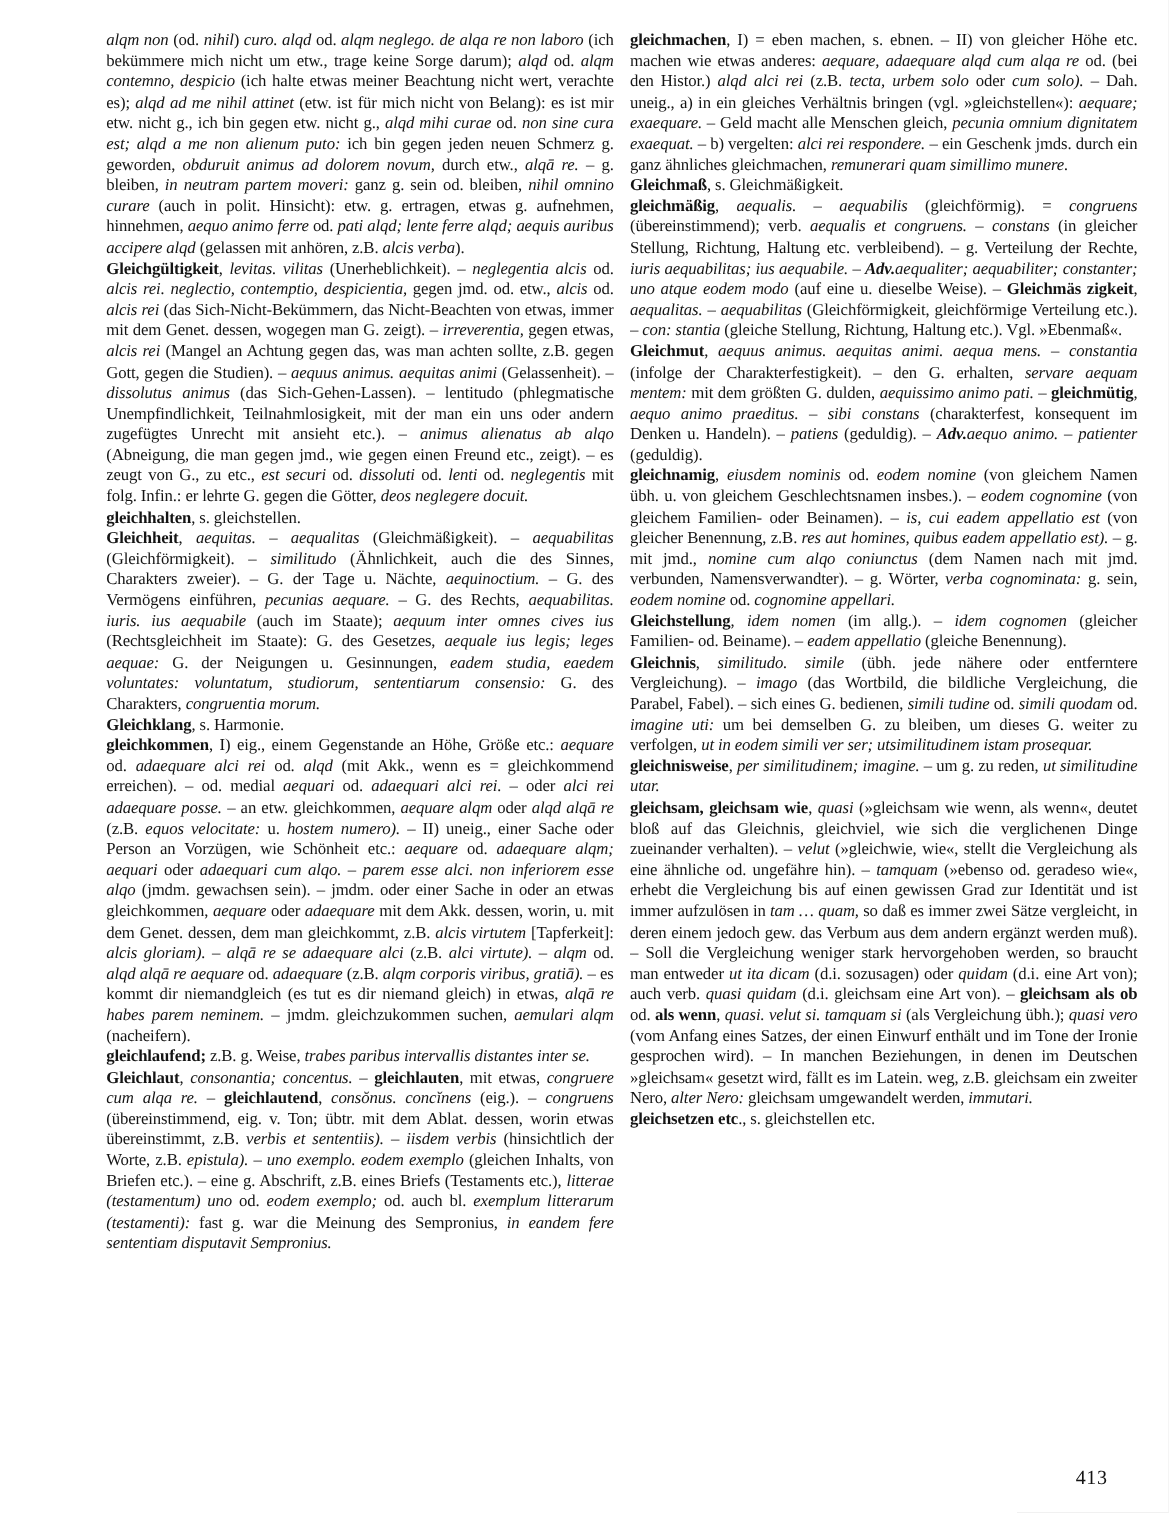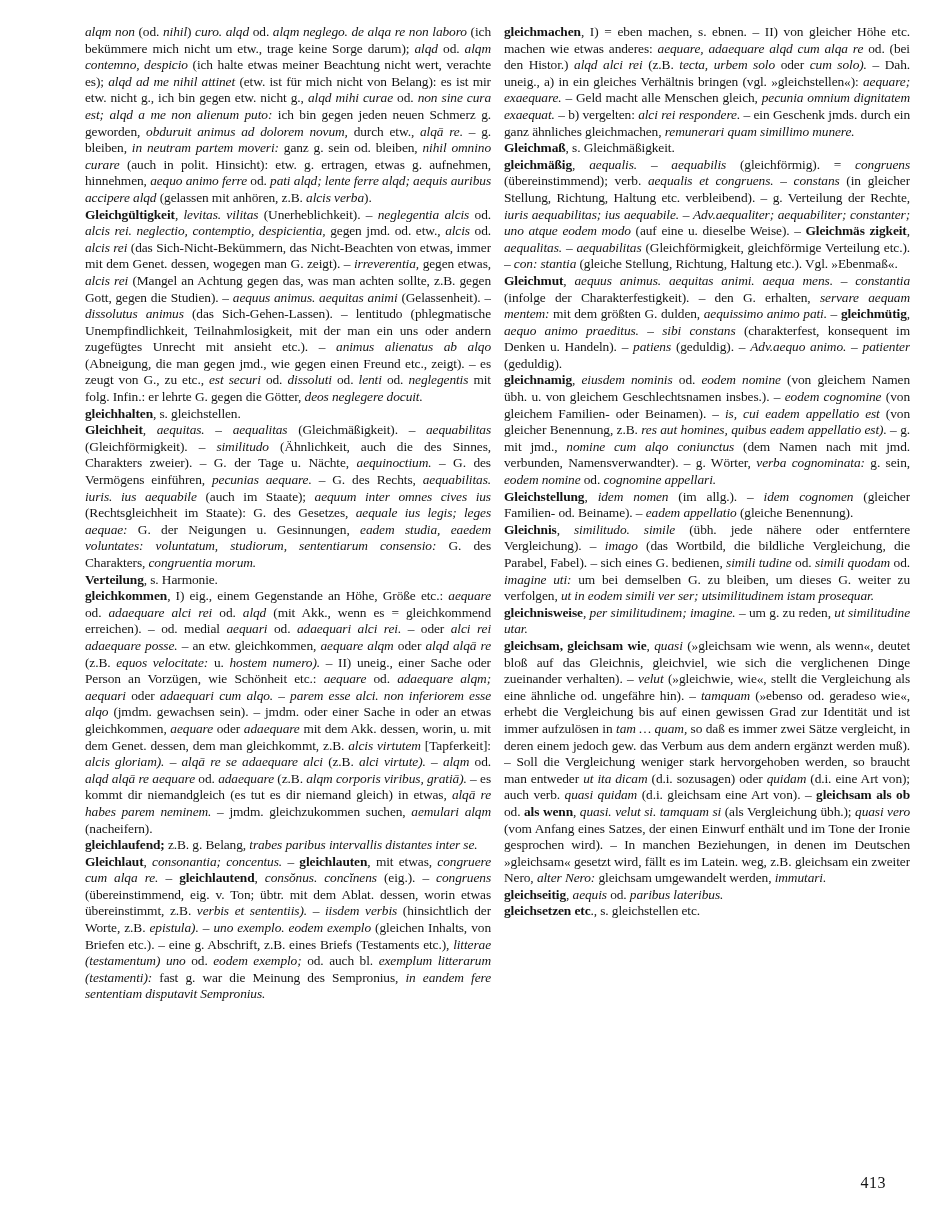--- a/index.html
+++ b/index.html
@@ -24,51 +24,50 @@
     max-height:1162px;
     overflow:hidden;
     font-size:13.4px;
     line-height:16.6px;
     text-align:justify;
     letter-spacing:-0.1px;
   }
   .column p{margin:0;padding:0;}
   .i{font-style:italic;}
   .b{font-weight:bold;}
-  .bi{font-weight:normal;font-style:italic;}
+  .bi{font-weight:bold;font-style:italic;}
   .page-number{
     position:absolute;
     right:49px;bottom:18px;
     font-size:16px;
     letter-spacing:0.5px;
   }
 </style>
 </head>
 <body>
 
 <div class="page">
   <div class="columns">
     <div class="column">
         <p><span class="i">alqm non</span><span> (od. </span><span class="i">nihil</span><span>) </span><span class="i">curo. alqd</span><span> od. </span><span class="i">alqm neglego. de alqa re non laboro</span><span> (ich bekümmere mich nicht um etw., trage keine Sorge darum); </span><span class="i">alqd</span><span> od. </span><span class="i">alqm contemno, despicio</span><span> (ich halte etwas meiner Beachtung nicht wert, verachte es); </span><span class="i">alqd ad me nihil attinet</span><span> (etw. ist für mich nicht von Belang): es ist mir etw. nicht g., ich bin gegen etw. nicht g., </span><span class="i">alqd mihi curae</span><span> od. </span><span class="i">non sine cura est; alqd a me non alienum puto:</span><span> ich bin gegen jeden neuen Schmerz g. geworden, </span><span class="i">obduruit animus ad dolorem novum,</span><span> durch etw., </span><span class="i">alqā re.</span><span> – g. bleiben, </span><span class="i">in neutram partem moveri:</span><span> ganz g. sein od. bleiben, </span><span class="i">nihil omnino curare</span><span> (auch in polit. Hinsicht): etw. g. ertragen, etwas g. aufnehmen, hinnehmen, </span><span class="i">aequo animo ferre</span><span> od. </span><span class="i">pati alqd; lente ferre alqd; aequis auribus accipere alqd</span><span> (gelassen mit anhören, z.B. </span><span class="i">alcis verba</span><span>).</span></p>
         <p><span class="b">Gleichgültigkeit</span><span>, </span><span class="i">levitas. vilitas</span><span> (Unerheblichkeit). – </span><span class="i">neglegentia alcis</span><span> od. </span><span class="i">alcis rei. neglectio, contemptio, despicientia,</span><span> gegen jmd. od. etw., </span><span class="i">alcis</span><span> od. </span><span class="i">alcis rei</span><span> (das Sich-Nicht-Bekümmern, das Nicht-Beachten von etwas, immer mit dem Genet. dessen, wogegen man G. zeigt). – </span><span class="i">irreverentia,</span><span> gegen etwas, </span><span class="i">alcis rei</span><span> (Mangel an Achtung gegen das, was man achten sollte, z.B. gegen Gott, gegen die Studien). – </span><span class="i">aequus animus. aequitas animi</span><span> (Gelassenheit). – </span><span class="i">dissolutus animus</span><span> (das Sich-Gehen-Lassen). – lentitudo (phlegmatische Unempfindlichkeit, Teilnahmlosigkeit, mit der man ein uns oder andern zugefügtes Unrecht mit ansieht etc.). – </span><span class="i">animus alienatus ab alqo</span><span> (Abneigung, die man gegen jmd., wie gegen einen Freund etc., zeigt). – es zeugt von G., zu etc., </span><span class="i">est securi</span><span> od. </span><span class="i">dissoluti</span><span> od. </span><span class="i">lenti</span><span> od. </span><span class="i">neglegentis</span><span> mit folg. Infin.: er lehrte G. gegen die Götter, </span><span class="i">deos neglegere docuit.</span></p>
         <p><span class="b">gleichhalten</span><span>, s. gleichstellen.</span></p>
         <p><span class="b">Gleichheit</span><span>, </span><span class="i">aequitas. – aequalitas</span><span> (Gleichmäßigkeit). – </span><span class="i">aequabilitas</span><span> (Gleichförmigkeit). – </span><span class="i">similitudo</span><span> (Ähnlichkeit, auch die des Sinnes, Charakters zweier). – G. der Tage u. Nächte, </span><span class="i">aequinoctium.</span><span> – G. des Vermögens einführen, </span><span class="i">pecunias aequare.</span><span> – G. des Rechts, </span><span class="i">aequabilitas. iuris. ius aequabile</span><span> (auch im Staate); </span><span class="i">aequum inter omnes cives ius</span><span> (Rechtsgleichheit im Staate): G. des Gesetzes, </span><span class="i">aequale ius legis; leges aequae:</span><span> G. der Neigungen u. Gesinnungen, </span><span class="i">eadem studia, eaedem voluntates: voluntatum, studiorum, sententiarum consensio:</span><span> G. des Charakters, </span><span class="i">congruentia morum.</span></p>
-        <p><span class="b">Verteilung</span><span>, s. Harmonie.</span></p>
+        <p><span class="b">Gleichklang</span><span>, s. Harmonie.</span></p>
         <p><span class="b">gleichkommen</span><span>, I) eig., einem Gegenstande an Höhe, Größe etc.: </span><span class="i">aequare</span><span> od. </span><span class="i">adaequare alci rei</span><span> od. </span><span class="i">alqd</span><span> (mit Akk., wenn es = gleichkommend erreichen). – od. medial </span><span class="i">aequari</span><span> od. </span><span class="i">adaequari alci rei.</span><span> – oder </span><span class="i">alci rei adaequare posse.</span><span> – an etw. gleichkommen, </span><span class="i">aequare alqm</span><span> oder </span><span class="i">alqd alqā re</span><span> (z.B. </span><span class="i">equos velocitate:</span><span> u. </span><span class="i">hostem numero).</span><span> – II) uneig., einer Sache oder Person an Vorzügen, wie Schönheit etc.: </span><span class="i">aequare</span><span> od. </span><span class="i">adaequare alqm; aequari</span><span> oder </span><span class="i">adaequari cum alqo. – parem esse alci. non inferiorem esse alqo</span><span> (jmdm. gewachsen sein). – jmdm. oder einer Sache in oder an etwas gleichkommen, </span><span class="i">aequare</span><span> oder </span><span class="i">adaequare</span><span> mit dem Akk. dessen, worin, u. mit dem Genet. dessen, dem man gleichkommt, z.B. </span><span class="i">alcis virtutem</span><span> [Tapferkeit]: </span><span class="i">alcis gloriam). – alqā re se adaequare alci</span><span> (z.B. </span><span class="i">alci virtute).</span><span> – </span><span class="i">alqm</span><span> od. </span><span class="i">alqd alqā re aequare</span><span> od. </span><span class="i">adaequare</span><span> (z.B. </span><span class="i">alqm corporis viribus, gratiā).</span><span> – es kommt dir niemandgleich (es tut es dir niemand gleich) in etwas, </span><span class="i">alqā re habes parem neminem.</span><span> – jmdm. gleichzukommen suchen, </span><span class="i">aemulari alqm</span><span> (nacheifern).</span></p>
-        <p><span class="b">gleichlaufend;</span><span> z.B. g. Belang, </span><span class="i">trabes paribus intervallis distantes inter se.</span></p>
+        <p><span class="b">gleichlaufend;</span><span> z.B. g. Weise, </span><span class="i">trabes paribus intervallis distantes inter se.</span></p>
         <p><span class="b">Gleichlaut</span><span>, </span><span class="i">consonantia; concentus.</span><span> – </span><span class="b">gleichlauten</span><span>, mit etwas, </span><span class="i">congruere cum alqa re.</span><span> – </span><span class="b">gleichlautend</span><span>, </span><span class="i">consŏnus. concĭnens</span><span> (eig.). – </span><span class="i">congruens</span><span> (übereinstimmend, eig. v. Ton; übtr. mit dem Ablat. dessen, worin etwas übereinstimmt, z.B. </span><span class="i">verbis et sententiis). – iisdem verbis</span><span> (hinsichtlich der Worte, z.B. </span><span class="i">epistula). – uno exemplo. eodem exemplo</span><span> (gleichen Inhalts, von Briefen etc.). – eine g. Abschrift, z.B. eines Briefs (Testaments etc.), </span><span class="i">litterae (testamentum) uno</span><span> od. </span><span class="i">eodem exemplo;</span><span> od. auch bl. </span><span class="i">exemplum litterarum (testamenti):</span><span> fast g. war die Meinung des Sempronius, </span><span class="i">in eandem fere sententiam disputavit Sempronius.</span></p>
       </div>
     <div class="column">
         <p><span class="b">gleichmachen</span><span>, I) = eben machen, s. ebnen. – II) von gleicher Höhe etc. machen wie etwas anderes: </span><span class="i">aequare, adaequare alqd cum alqa re</span><span> od. (bei den Histor.) </span><span class="i">alqd alci rei</span><span> (z.B. </span><span class="i">tecta, urbem solo</span><span> oder </span><span class="i">cum solo).</span><span> – Dah. uneig., a) in ein gleiches Verhältnis bringen (vgl. »gleichstellen«): </span><span class="i">aequare; exaequare.</span><span> – Geld macht alle Menschen gleich, </span><span class="i">pecunia omnium dignitatem exaequat.</span><span> – b) vergelten: </span><span class="i">alci rei respondere.</span><span> – ein Geschenk jmds. durch ein ganz ähnliches gleichmachen, </span><span class="i">remunerari quam simillimo munere.</span></p>
         <p><span class="b">Gleichmaß</span><span>, s. Gleichmäßigkeit.</span></p>
         <p><span class="b">gleichmäßig</span><span>, </span><span class="i">aequalis. – aequabilis</span><span> (gleichförmig). = </span><span class="i">congruens</span><span> (übereinstimmend); verb. </span><span class="i">aequalis et congruens. – constans</span><span> (in gleicher Stellung, Richtung, Haltung etc. verbleibend). – g. Verteilung der Rechte, </span><span class="i">iuris aequabilitas; ius aequabile. – </span><span class="bi">Adv.</span><span class="i">aequaliter; aequabiliter; constanter; uno atque eodem modo</span><span> (auf eine u. dieselbe Weise). – </span><span class="b">Gleichmäs zigkeit</span><span>, </span><span class="i">aequalitas. – aequabilitas</span><span> (Gleichförmigkeit, gleichförmige Verteilung etc.). – </span><span class="i">con: stantia</span><span> (gleiche Stellung, Richtung, Haltung etc.). Vgl. »Ebenmaß«.</span></p>
         <p><span class="b">Gleichmut</span><span>, </span><span class="i">aequus animus. aequitas animi. aequa mens. – constantia</span><span> (infolge der Charakterfestigkeit). – den G. erhalten, </span><span class="i">servare aequam mentem:</span><span> mit dem größten G. dulden, </span><span class="i">aequissimo animo pati.</span><span> – </span><span class="b">gleichmütig</span><span>, </span><span class="i">aequo animo praeditus. – sibi constans</span><span> (charakterfest, konsequent im Denken u. Handeln). – </span><span class="i">patiens</span><span> (geduldig). – </span><span class="bi">Adv.</span><span class="i">aequo animo. – patienter</span><span> (geduldig).</span></p>
         <p><span class="b">gleichnamig</span><span>, </span><span class="i">eiusdem nominis</span><span> od. </span><span class="i">eodem nomine</span><span> (von gleichem Namen übh. u. von gleichem Geschlechtsnamen insbes.). – </span><span class="i">eodem cognomine</span><span> (von gleichem Familien- oder Beinamen). – </span><span class="i">is, cui eadem appellatio est</span><span> (von gleicher Benennung, z.B. </span><span class="i">res aut homines, quibus eadem appellatio est).</span><span> – g. mit jmd., </span><span class="i">nomine cum alqo coniunctus</span><span> (dem Namen nach mit jmd. verbunden, Namensverwandter). – g. Wörter, </span><span class="i">verba cognominata:</span><span> g. sein, </span><span class="i">eodem nomine</span><span> od. </span><span class="i">cognomine appellari.</span></p>
         <p><span class="b">Gleichstellung</span><span>, </span><span class="i">idem nomen</span><span> (im allg.). – </span><span class="i">idem cognomen</span><span> (gleicher Familien- od. Beiname). – </span><span class="i">eadem appellatio</span><span> (gleiche Benennung).</span></p>
         <p><span class="b">Gleichnis</span><span>, </span><span class="i">similitudo. simile</span><span> (übh. jede nähere oder entferntere Vergleichung). – </span><span class="i">imago</span><span> (das Wortbild, die bildliche Vergleichung, die Parabel, Fabel). – sich eines G. bedienen, </span><span class="i">simili tudine</span><span> od. </span><span class="i">simili quodam</span><span> od. </span><span class="i">imagine uti:</span><span> um bei demselben G. zu bleiben, um dieses G. weiter zu verfolgen, </span><span class="i">ut in eodem simili ver ser; utsimilitudinem istam prosequar.</span></p>
         <p><span class="b">gleichnisweise</span><span>, </span><span class="i">per similitudinem; imagine.</span><span> – um g. zu reden, </span><span class="i">ut similitudine utar.</span></p>
         <p><span class="b">gleichsam, gleichsam wie</span><span>, </span><span class="i">quasi</span><span> (»gleichsam wie wenn, als wenn«, deutet bloß auf das Gleichnis, gleichviel, wie sich die verglichenen Dinge zueinander verhalten). – </span><span class="i">velut</span><span> (»gleichwie, wie«, stellt die Vergleichung als eine ähnliche od. ungefähre hin). – </span><span class="i">tamquam</span><span> (»ebenso od. geradeso wie«, erhebt die Vergleichung bis auf einen gewissen Grad zur Identität und ist immer aufzulösen in </span><span class="i">tam … quam,</span><span> so daß es immer zwei Sätze vergleicht, in deren einem jedoch gew. das Verbum aus dem andern ergänzt werden muß). – Soll die Vergleichung weniger stark hervorgehoben werden, so braucht man entweder </span><span class="i">ut ita dicam</span><span> (d.i. sozusagen) oder </span><span class="i">quidam</span><span> (d.i. eine Art von); auch verb. </span><span class="i">quasi quidam</span><span> (d.i. gleichsam eine Art von). – </span><span class="b">gleichsam als ob</span><span> od. </span><span class="b">als wenn</span><span>, </span><span class="i">quasi. velut si. tamquam si</span><span> (als Vergleichung übh.); </span><span class="i">quasi vero</span><span> (vom Anfang eines Satzes, der einen Einwurf enthält und im Tone der Ironie gesprochen wird). – In manchen Beziehungen, in denen im Deutschen »gleichsam« gesetzt wird, fällt es im Latein. weg, z.B. gleichsam ein zweiter Nero, </span><span class="i">alter Nero:</span><span> gleichsam umgewandelt werden, </span><span class="i">immutari.</span></p>
-        <p><span class="b">gleichseitig</span><span>, </span><span class="i">aequis</span><span> od. </span><span class="i">paribus lateribus.</span></p>
         <p><span class="b">gleichsetzen etc</span><span>., s. gleichstellen etc.</span></p>
       </div>
   </div>
   <div class="page-number">413</div>
 </div>
 
 </body></html>

